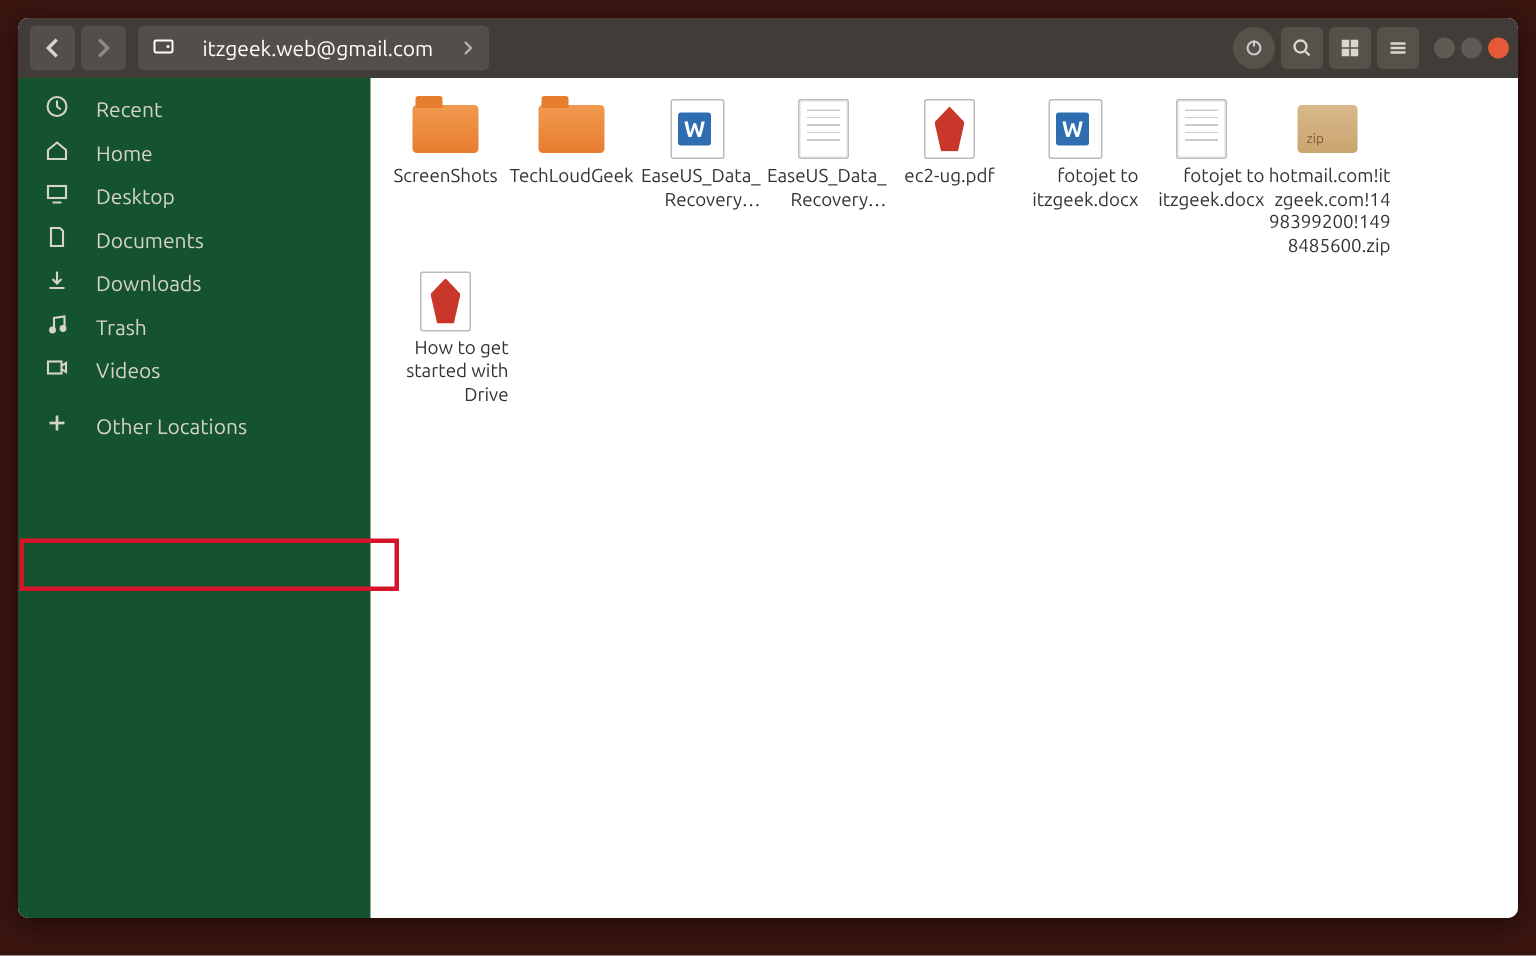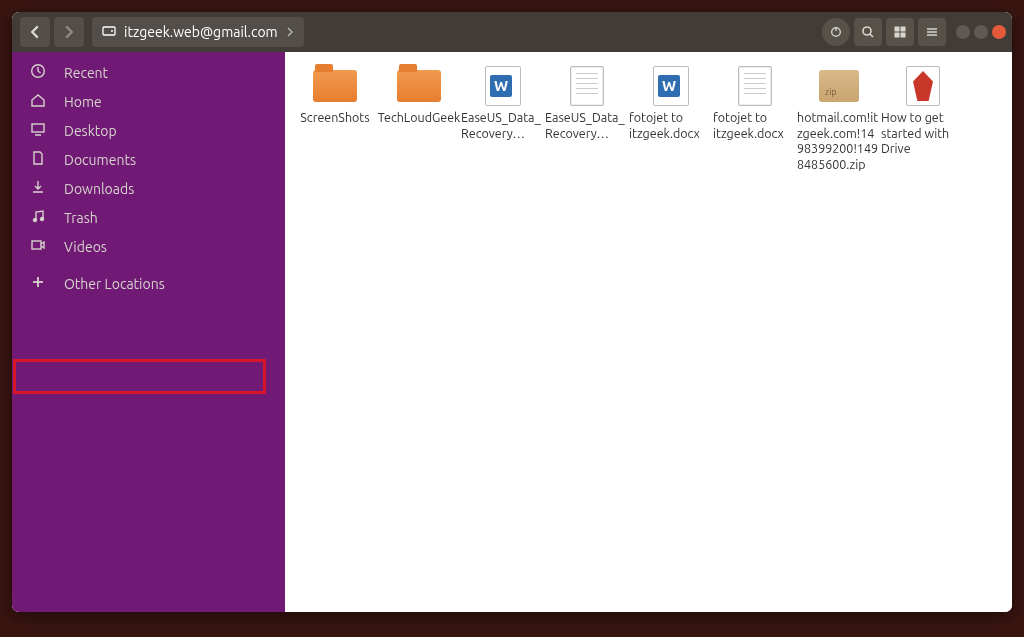--- a/index.html
+++ b/index.html
@@ -2,43 +2,43 @@
 <html><head>
 <meta charset="utf-8">
 <style>
   * { box-sizing: border-box; margin: 0; padding: 0; font-family: Ubuntu, "Segoe UI", sans-serif; }
   body { width: 1024px; height: 637px; background: #3a1510; overflow: hidden; }
   .window { position: absolute; left: 12px; top: 12px; width: 1000px; height: 600px; background: #fff; border-radius: 7px; overflow: hidden; box-shadow: 0 4px 18px rgba(0,0,0,.5); display: flex; flex-direction: column; }
   
   .titlebar { height: 40px; background: #413c38; display: flex; align-items: center; padding: 0 6px; color: #d9d5cf; }
   .tb-btn { width: 30px; height: 30px; background: #534e49; border-radius: 4px; margin: 0 2px; display: flex; align-items: center; justify-content: center; position: relative; }
   .tb-btn svg { width: 14px; height: 14px; fill: #d9d5cf; stroke: #d9d5cf; }
-  .pathbar { display: flex; align-items: center; height: 30px; background: #534e49; border-radius: 4px; margin: 0 6px; padding: 0 10px; gap: 8px; font-size: 14px; color: #fff; }
+  .pathbar { display: flex; align-items: center; height: 30px; background: #534e49; border-radius: 4px; margin: 0 6px; padding: 0 10px; gap: 19px; font-size: 14px; color: #fff; }
   .spacer { flex: 1; }
   .tb-round { width: 28px; height: 28px; border-radius: 50%; background: #565149; margin: 0 2px; display:flex; align-items:center; justify-content:center; }
   .tb-round svg{ width:12px; height:12px; fill:#ccc; stroke:#ccc;}
   .tb-square{ width:28px; height:28px; background:#565149; border-radius:4px; margin:0 2px; display:flex; align-items:center; justify-content:center;}
   .tb-square svg{ width:14px; height:14px; fill:#d9d5cf; stroke:#d9d5cf;}
   .winbtns{ display:flex; gap:4px; margin-left:8px;}
   .wb{ width:14px; height:14px; border-radius:50%; background:#5f5a53;}
   .wb.close{ background:#e5593b;}
   
   .body { flex:1; display:flex; min-height:0;}
-  .sidebar{ width:273px; background:#701a75; color:#d6d2cc; font-size:14px; padding-top:6px; position:relative;}
+  .sidebar{ width:235px; background:#14532d; color:#d6d2cc; font-size:14px; padding-top:6px; position:relative;}
   .srow{ display:flex; align-items:center; height:29px; padding-left:18px; gap:18px; cursor:default;}
   .srow svg{ width:16px; height:16px; fill:#d6d2cc; stroke:#d6d2cc;}
   .srow.active{ color:#e9813f;}
   .srow.active svg{ fill:#e9813f; stroke:#e9813f;}
   .eject{ margin-left:auto; margin-right:14px;}
   .eject svg{ width:14px; height:14px; fill:#d6d2cc; stroke:#d6d2cc;}
   .highlight-box{ position:absolute; left:1px; top:307px; width:253px; height:35px; border:3px solid #d7152a; pointer-events:none;}
   
   .content{ flex:1; background:#fff; padding:10px 8px; overflow:auto;}
   .grid{ display:flex; flex-wrap:wrap; gap:0px;}
-  .item{ width:84px; display:flex; flex-direction:column; align-items:center; text-align:left; font-size:12.5px; color:#333; line-height:1.25; padding:4px 0;}
+  .item{ width:84px; display:flex; flex-direction:column; align-items:center; text-align:right; font-size:12.5px; color:#333; line-height:1.25; padding:4px 0;}
   .item .icon{ width:48px; height:40px; margin-bottom:4px; display:flex; align-items:center; justify-content:center;}
   .item .label{ word-break: break-word; }
   
   .folder-shape{ width:44px; height:32px; background:linear-gradient(#f09a50,#e77d2e); border-radius:3px; position:relative;}
   .folder-shape::before{ content:""; position:absolute; top:-6px; left:2px; width:18px; height:8px; background:#e77d2e; border-radius:2px 2px 0 0;}
   .doc-shape{ width:34px; height:40px; background:#fff; border:1px solid #bbb; border-radius:2px; position:relative; box-shadow: inset 0 0 0 1px #eee;}
   .doc-shape::after{ content:""; position:absolute; top:6px; left:5px; right:5px; height:22px; background:repeating-linear-gradient(#ccc 0 1px, transparent 1px 5px);}
   .word-shape{ width:36px; height:40px; background:#fff; border:1px solid #bbb; border-radius:2px; position:relative;}
   .word-shape::after{ content:"W"; position:absolute; left:4px; top:8px; width:22px; height:22px; background:#2f6db1; color:#fff; font-weight:bold; font-size:15px; display:flex; align-items:center; justify-content:center; border-radius:2px;}
   .pdf-shape{ width:34px; height:40px; background:#fff; border:1px solid #bbb; border-radius:2px; position:relative;}
@@ -189,20 +189,26 @@
             <div class="label">EaseUS_Data_Recovery…</div>
           </div>
           <div class="item">
             <div class="icon">
               <div class="doc-shape"></div>
             </div>
             <div class="label">EaseUS_Data_Recovery…</div>
           </div>
           <div class="item">
             <div class="icon">
+              <div class="pdf-shape"></div>
+            </div>
+            <div class="label">ec2-ug.pdf</div>
+          </div>
+          <div class="item">
+            <div class="icon">
               <div class="word-shape"></div>
             </div>
             <div class="label">fotojet to itzgeek.docx</div>
           </div>
           <div class="item">
             <div class="icon">
               <div class="doc-shape"></div>
             </div>
             <div class="label">fotojet to itzgeek.docx</div>
           </div>

